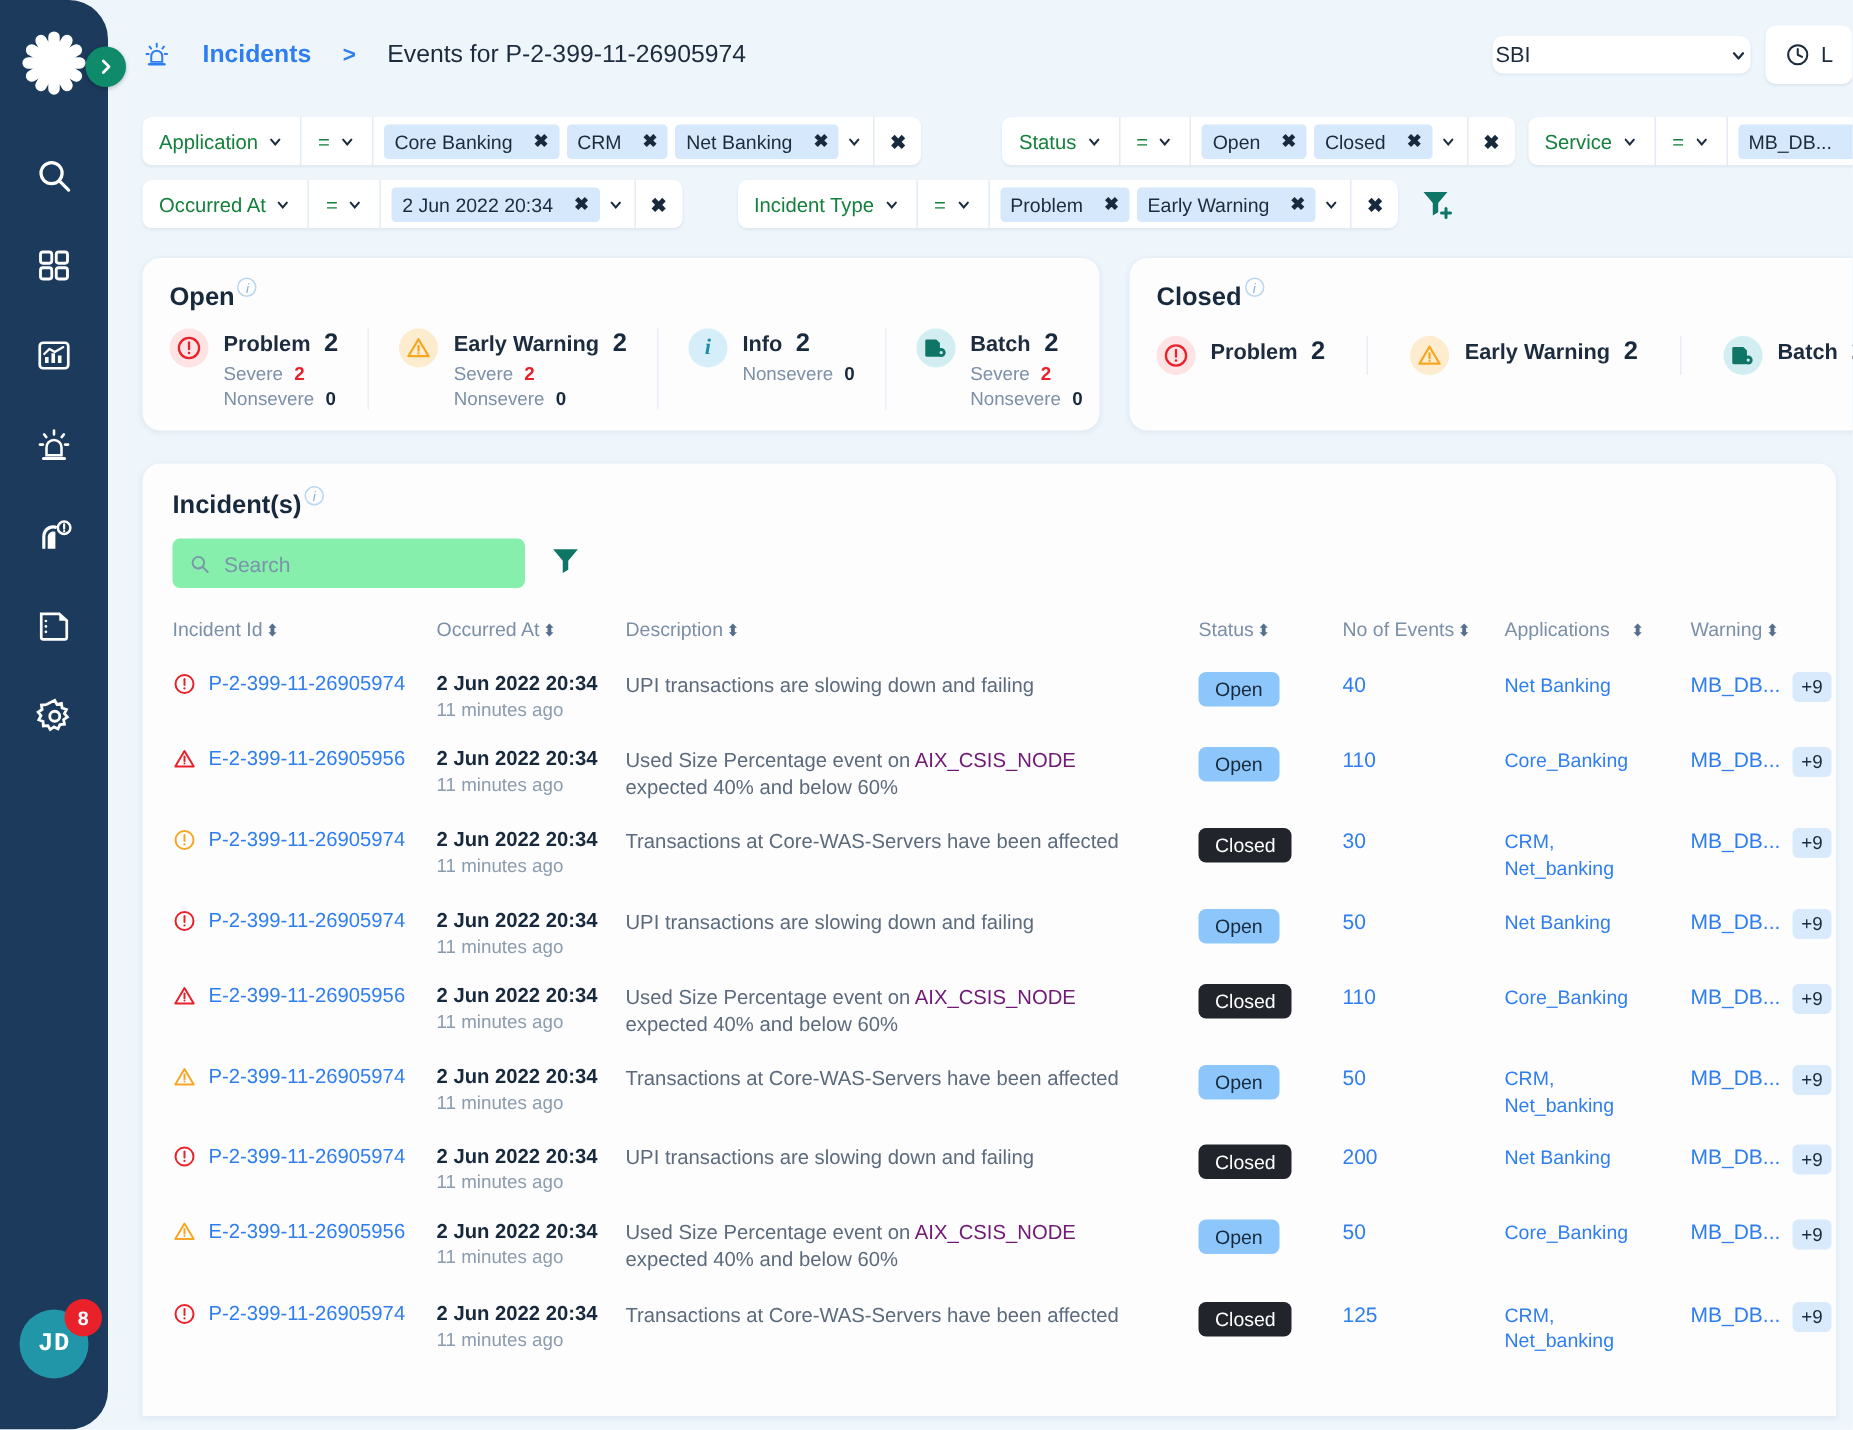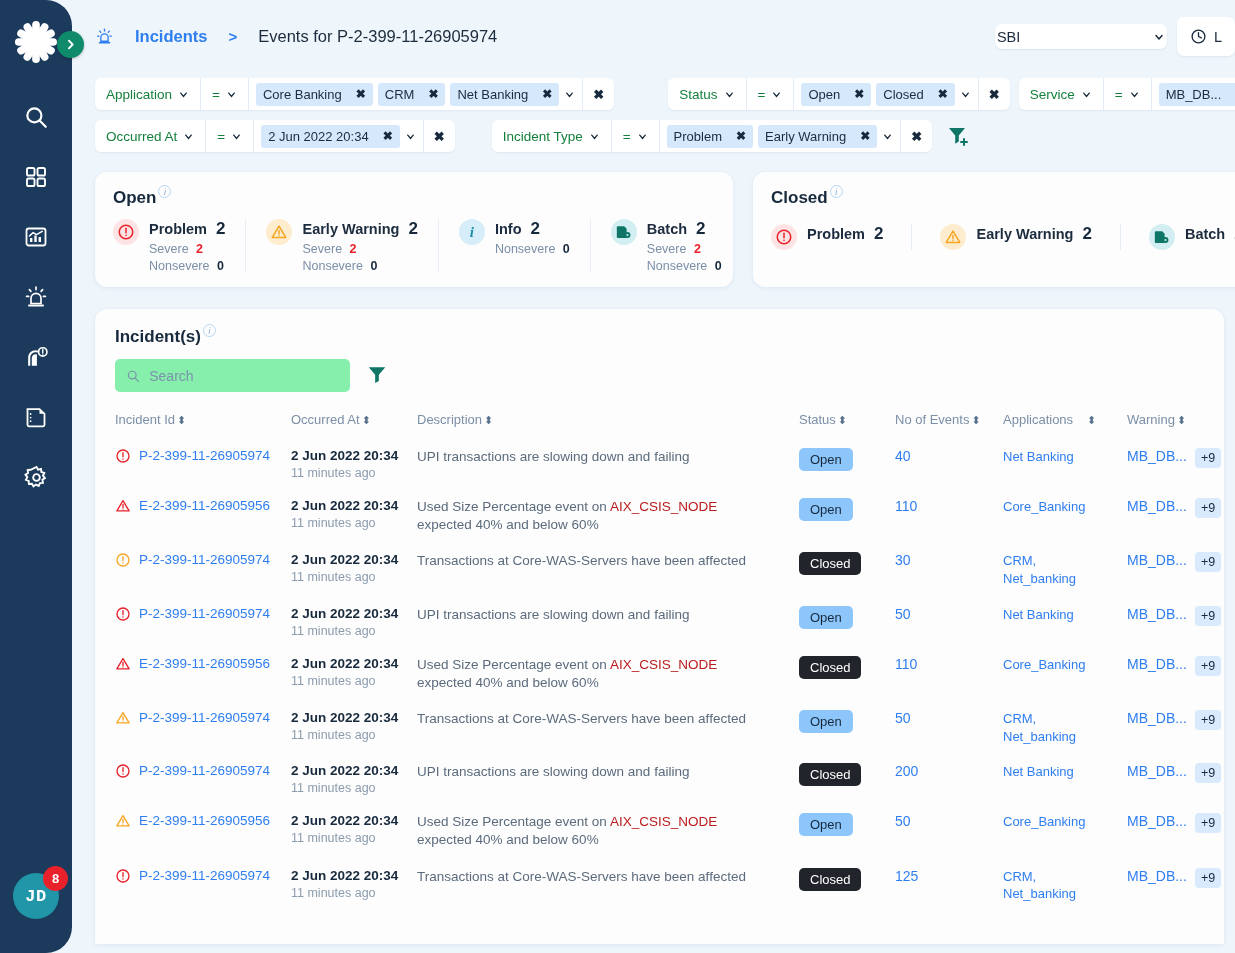--- a/index.html
+++ b/index.html
@@ -168,21 +168,21 @@
   .c-ev    { width: 108px; }
   .c-app   { width: 124px; }
   .c-svc   { width: auto; }
   th.c-id { padding-left: 20px; }
 
   .id-cell { display: flex; align-items: flex-start; gap: 8px; }
   .id-link { color: #2f7ef0; font-size: 13.5px; cursor: pointer; }
   .occ-main { color: #17293c; font-weight: 700; font-size: 13.5px; white-space: nowrap; }
   .occ-sub { color: #8b9cad; font-size: 12.5px; margin-top: 3px; }
   .desc { color: #5b6b7c; font-size: 13.5px; line-height: 1.35; }
-  .desc .node { color: #b91c1c; margin-top: 21px; }
+  .desc .node { color: #701a75; margin-top: 21px; }
   .badge {
     display: inline-block; padding: 4px 11px; border-radius: 5px;
     font-size: 13px; color: #17293c;
   }
   .badge.open { background: #8cc6fb; }
   .badge.closed { background: #21252b; color: #fff; }
   .num { color: #2f7ef0; font-size: 14px; }
   .applink { color: #2f7ef0; font-size: 13px; line-height: 1.35; }
   .svc-cell { display: flex; align-items: flex-start; gap: 8px; }
   .svc-name { color: #2f7ef0; font-size: 14px; white-space: nowrap; }

